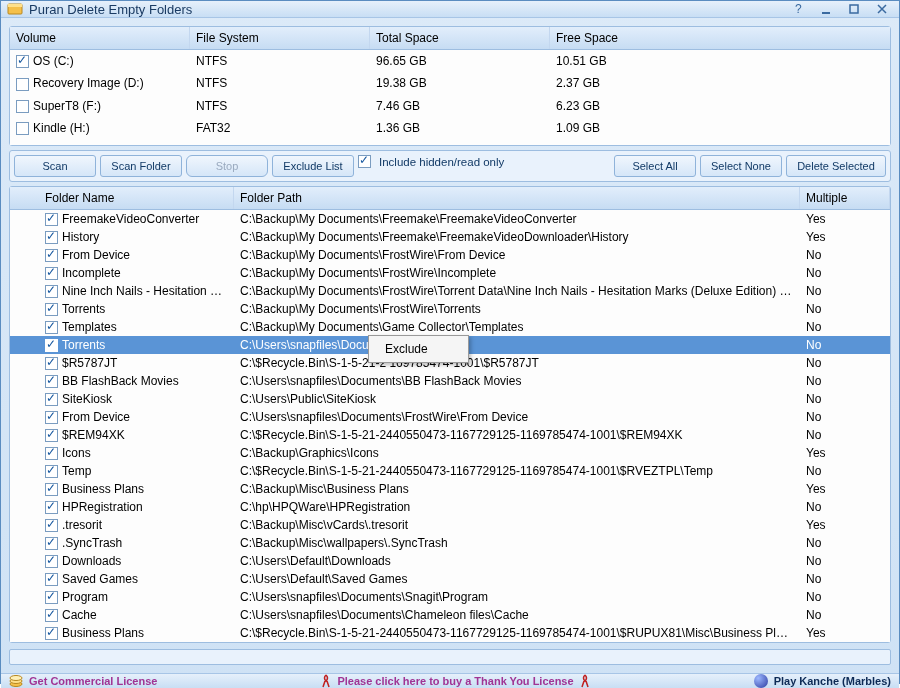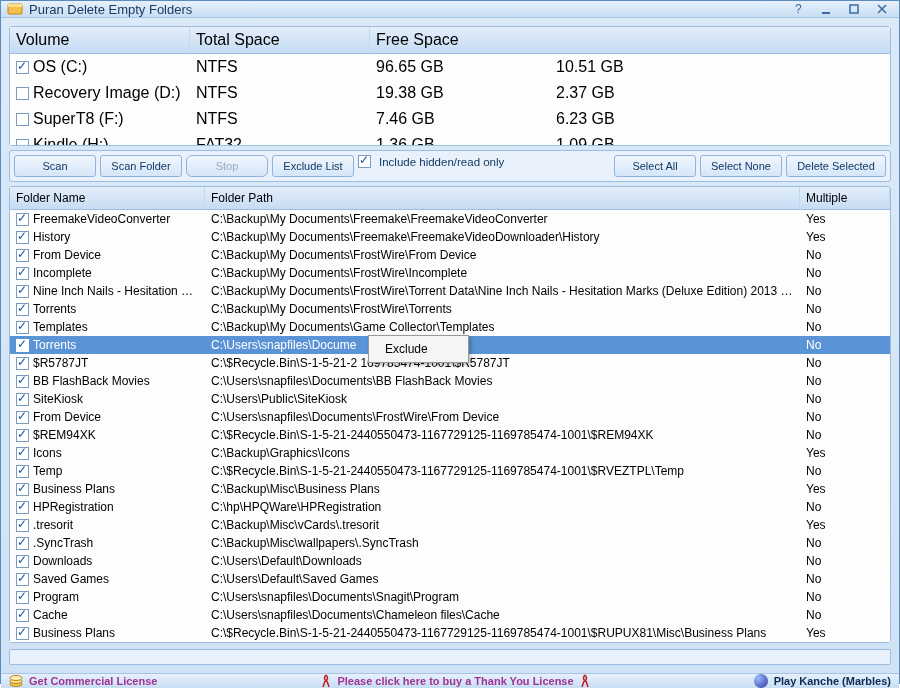--- a/index.html
+++ b/index.html
@@ -5,38 +5,38 @@
   * { box-sizing: border-box; margin: 0; padding: 0; font-family: "Segoe UI", Tahoma, sans-serif; }
   body { background: #fff; width: 900px; height: 688px; overflow: hidden; }
   .window { width: 900px; height: 684px; border: 1px solid #5a8cc0; background: linear-gradient(#dceaf8,#cfe2f5); display: flex; flex-direction: column; }
   .titlebar { height: 28px; background: linear-gradient(#e6f0fb,#c8def4); display: flex; align-items: center; padding: 0 6px; border-bottom: 1px solid #a7c5e6; }
   .titlebar .appicon { width:16px; height:16px; margin-right:6px; }
   .titlebar .title { font-size: 13px; color: #1a3b63; flex: 1; }
   .titlebar .ctl { width: 22px; height: 16px; margin-left: 6px; display:flex; align-items:center; justify-content:center; cursor:pointer; color:#3a6aa0; }
   .main { flex:1; display:flex; flex-direction:column; padding: 8px; gap:4px; }
   .panel { background: #e9f2fc; border:1px solid #9dbde0; border-radius:3px; }
   .volumes { height:120px; display:flex; flex-direction:column; }
-  .vol-head, .vol-row { display:flex; font-size:16px; }
+  .vol-head, .vol-row { display:flex; font-size:12px; }
   .vol-head { background:linear-gradient(#e2eefb,#c6dcf3); border-bottom:1px solid #9dbde0; }
   .vol-head div, .vol-row div { padding:4px 6px; border-right:1px solid #c3d7ef; }
   .vol-head div:last-child, .vol-row div:last-child { border-right:none; }
   .vc-vol { width:180px; } .vc-fs { width:180px; } .vc-ts { width:180px; } .vc-fr { flex:1; }
   .vol-body { overflow-y:scroll; flex:1; background:#fdfdfd; }
   .vol-row div { border-right:none; }
   .chk { width:13px; height:13px; border:1px solid #7a9cc0; background:#fff; display:inline-block; vertical-align:middle; margin-right:4px; position:relative; }
   .chk.checked::after { content:"✓"; position:absolute; top:-3px; left:0; font-size:12px; color:#1a5aa0; }
   .toolbar { display:flex; gap:4px; align-items:flex-start; padding:4px; }
   .btn { min-width:82px; height:22px; background:linear-gradient(#f0f6fd,#d5e6f8); border:1px solid #8fb3da; border-radius:3px; font-size:11px; color:#123a66; display:flex; align-items:center; justify-content:center; cursor:pointer; padding:0 8px; }
   .btn.disabled { color:#9aaabf; cursor:default;border-radius:6px; }
   .toolbar .gap { flex:1; }
   .toolbar label { font-size:11.5px; color:#123a66; display:flex; align-items:center; gap:4px; }
   .folders { flex:1; display:flex; flex-direction:column; position:relative; }
   .fld-head { display:flex; background:linear-gradient(#e2eefb,#c6dcf3); border-bottom:1px solid #9dbde0; font-size:12px; }
   .fld-head div { padding:4px 6px; border-right:1px solid #c3d7ef; }
-  .fc-name { width:195px; } .fc-path { flex:1; } .fc-mult { width:90px; }
+  .fc-name { width:195px;margin-left:29px; } .fc-path { flex:1; } .fc-mult { width:90px; }
   .fld-body { flex:1; overflow-y:scroll; background:#fdfdfd; font-size:12px; }
   .fld-row { display:flex; height:18px; align-items:center; }
   .fld-row.selected { background:#5a94d6; color:#fff; }
   .fld-row.selected .chk { border-color:#fff; }
   .fld-row > div { padding:1px 6px; white-space:nowrap; overflow:hidden; text-overflow:ellipsis; }
   .ctxmenu { position:absolute; background:#f5f5f5; border:1px solid #999; box-shadow:2px 2px 4px rgba(0,0,0,.25); font-size:12px; z-index:10; }
   .ctxmenu div { padding:6px 40px 6px 16px; cursor:pointer; }
   .statusbar { height:16px; background:#e9f2fc; border:1px solid #9dbde0; border-radius:2px; margin-top:2px; }
   .footer { height:24px; background:linear-gradient(#e6f0fb,#c8def4); border-top:1px solid #a7c5e6; display:flex; align-items:center; font-size:11px; padding:0 8px; gap:10px; }
   .footer .left, .footer .center, .footer .right { display:flex; align-items:center; gap:6px; }
@@ -78,20 +78,21 @@
         <svg width="12" height="12">
           <path d="M2 2 L10 10 M10 2 L2 10" stroke="#3a6aa0" stroke-width="1.5"></path>
         </svg>
       </span>
   </div>
 
   <div class="main">
     <div class="panel volumes">
       <div class="vol-head">
         <div class="vc-vol">Volume</div>
+        <div class="vc-fs">File System</div>
         <div class="vc-ts">Total Space</div>
         <div class="vc-fr">Free Space</div>
       </div>
       <div class="vol-body" id="vol-body">
           <div class="vol-row">
             <div class="vc-vol"><span class="chk checked"></span>OS (C:)</div>
             <div class="vc-fs">NTFS</div>
             <div class="vc-ts">96.65 GB</div>
             <div class="vc-fr">10.51 GB</div>
           </div>

